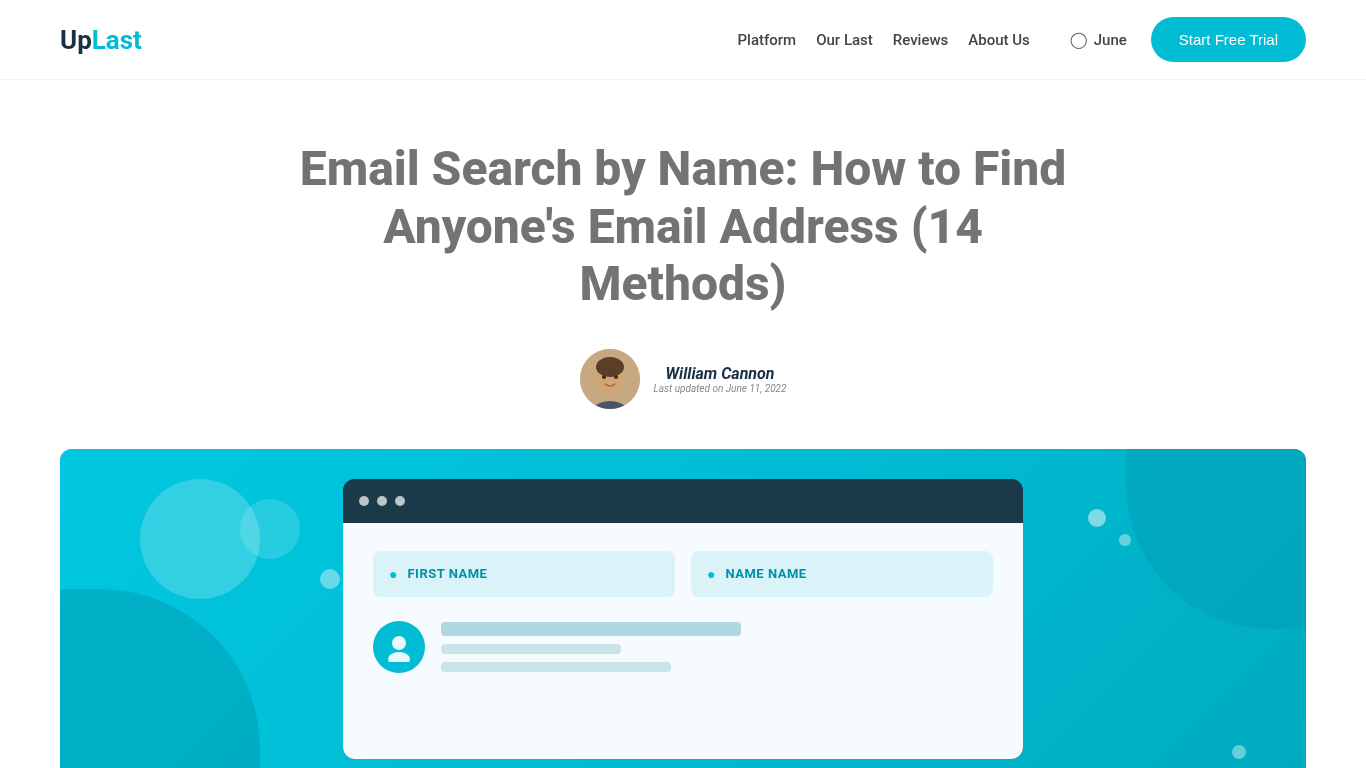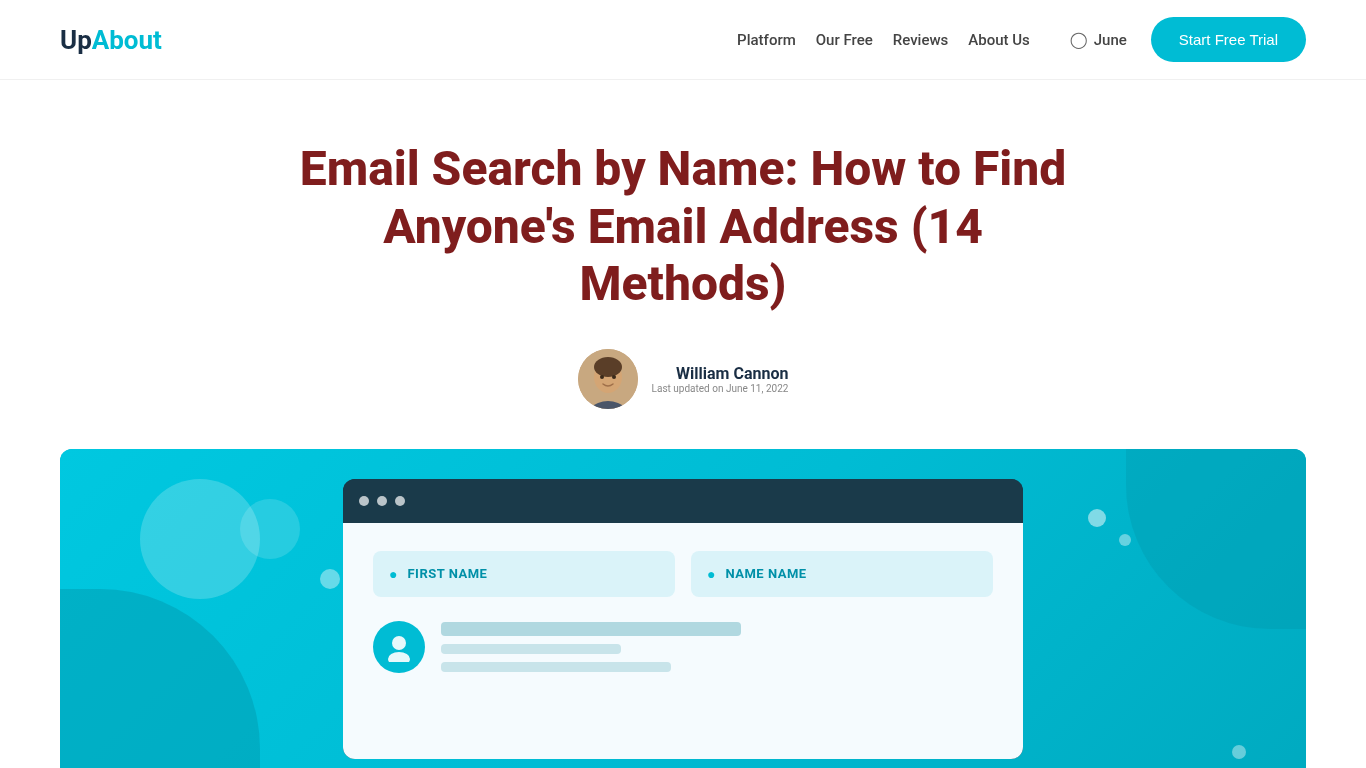--- a/index.html
+++ b/index.html
@@ -89,21 +89,21 @@
 
     
     .hero {
       text-align: center;
       padding: 60px 20px 40px;
     }
 
     .hero h1 {
       font-size: 48px;
       font-weight: 800;
-      color: #7f1d1d;
+      color: #737373;
       line-height: 1.2;
       max-width: 800px;
       margin: 0 auto 36px;
     }
 
     .author-block {
       display: flex;
       align-items: center;
       justify-content: center;
       gap: 14px;
@@ -121,21 +121,22 @@
       flex-shrink: 0;
     }
 
     
     .avatar-face {
       width: 60px;
       height: 60px;
     }
 
     .author-info {
-      text-align: right;
+      text-align: center;
+      font-style: italic;
     }
 
     .author-name {
       font-size: 16px;
       font-weight: 700;
       color: #1a2e44;
     }
 
     .author-date {
       font-size: 10px;
@@ -347,29 +348,29 @@
       background: rgba(0, 145, 165, 0.3);
       border-radius: 0 0 0 80%;
     }
   </style>
 </head>
 <body>
 
 <nav>
   <a href="#" class="logo">
     <span class="logo-up">Up</span>
-      <span class="logo-lead">About</span>
+      <span class="logo-lead">Last</span>
   </a>
 
   <ul class="nav-links">
     <li>
       <a href="#">Platform</a>
     </li>
     <li>
-      <a href="#">Our Free</a>
+      <a href="#">Our Last</a>
     </li>
     <li>
       <a href="#">Reviews</a>
     </li>
     <li>
       <a href="#">About Us</a>
     </li>
   </ul>
 
   <a href="#" class="nav-login">

